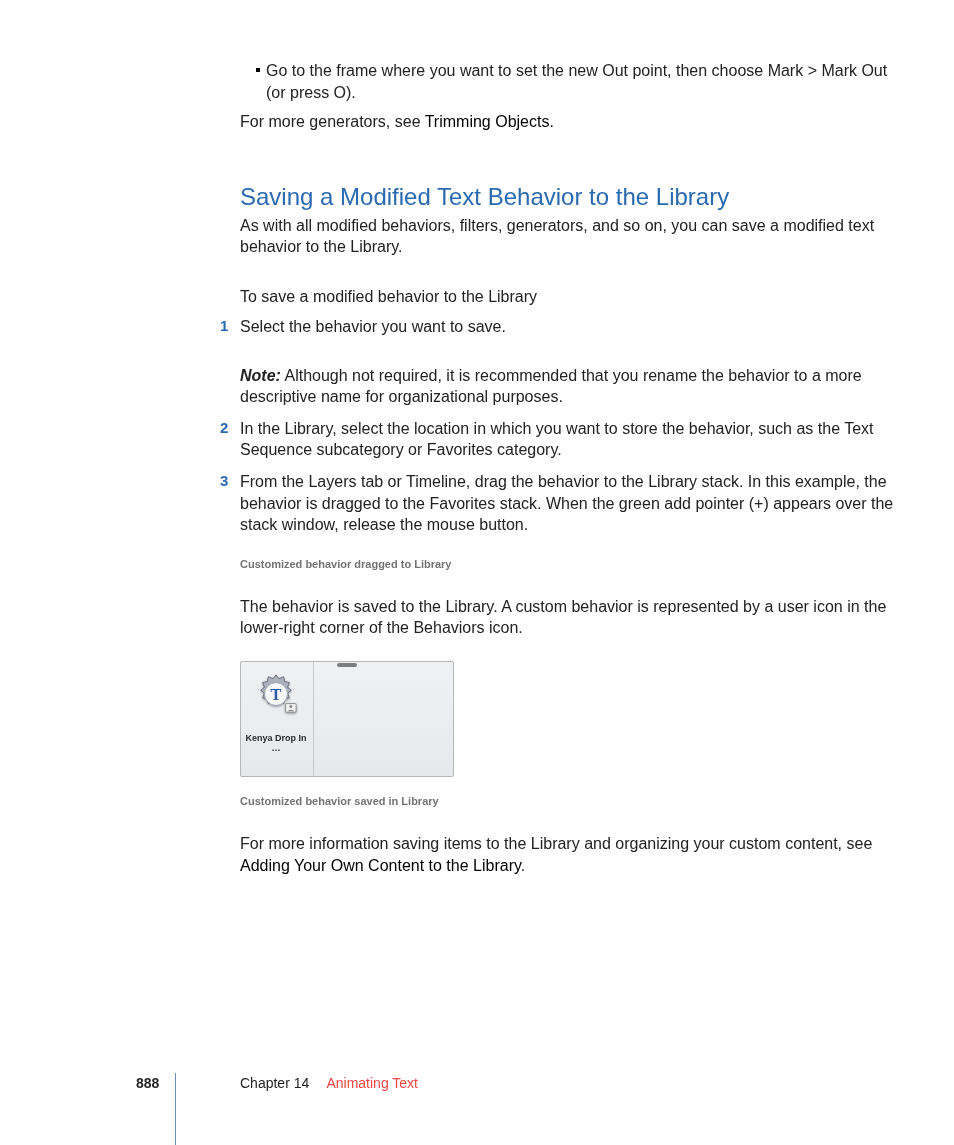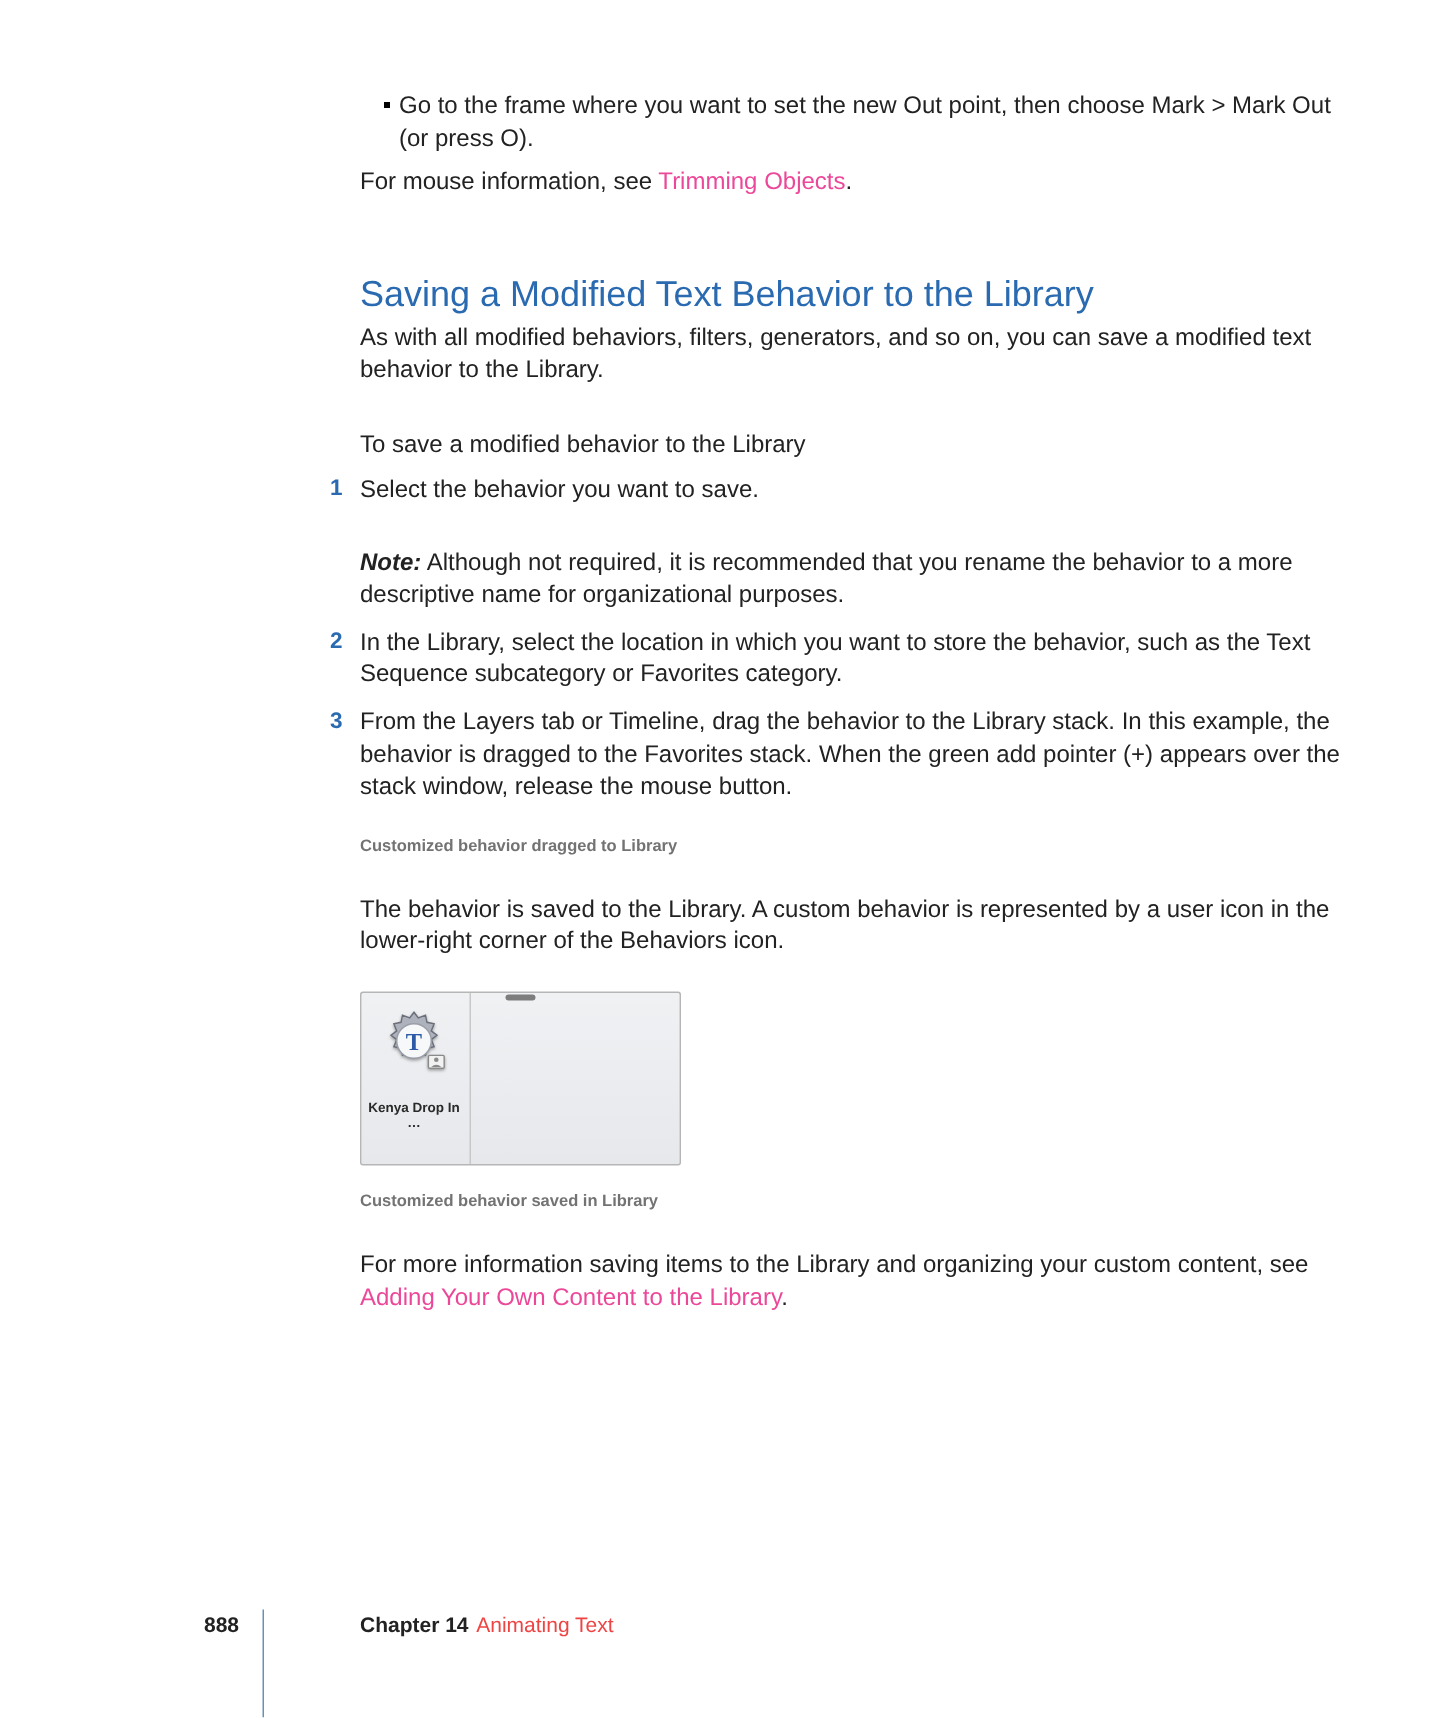--- a/index.html
+++ b/index.html
@@ -35,21 +35,21 @@
     margin-top: 8px;
     margin-right: 6px;
   }
   .pad-left { margin-left: 16px; }
   .para {
     font-size: 16px;
     line-height: 1.35;
     margin: 8px 0 0 0;
   }
   .link-grey {
-    color: #ec4899;
+    color: #000000;
   }
   .section-h {
     color: #2a6ab0;
     font-size: 24px;
     font-weight: 400;
     margin: 50px 0 4px 0;
   }
   .subhead {
     font-weight: 400;
     font-size: 16px;
@@ -227,22 +227,22 @@
     font-size: 14px;
     text-align: center;
   }
   .footer .chap {
     position: absolute;
     left: 240px;
     top: 0;
     font-size: 14px;
   }
   .footer .chap .cl {
-    font-weight: 700;
-    margin-right: 2px;
+    font-weight: 400;
+    margin-right: 14px;
   }
   .footer .chap .ct {
     color: #ef4444;
   }
   
   .footer-wrap {
     position: absolute;
     left: 0; bottom: 0;
     width: 100%; height: 80px;
     overflow: hidden;
@@ -253,21 +253,21 @@
 
 <div class="page">
   <div class="content">
 
     <div class="bullet-row pad-left">
       <div class="dot"></div>
       <div>Go to the frame where you want to set the new Out point, then choose Mark &gt; Mark Out (or press O).</div>
     </div>
 
     <p class="para">
-      <span>For mouse information, see </span><span class="link-grey">Trimming Objects</span><span>.</span>
+      <span>For more generators, see </span><span class="link-grey">Trimming Objects</span><span>.</span>
     </p>
 
     <h2 class="section-h">Saving a Modified Text Behavior to the Library</h2>
     <p class="para" style="margin-top:2px">As with all modified behaviors, filters, generators, and so on, you can save a modified text behavior to the Library.</p>
 
     <div class="subhead">To save a modified behavior to the Library</div>
 
     <ol class="numbered">
       <li>
         <span class="num">1</span>

